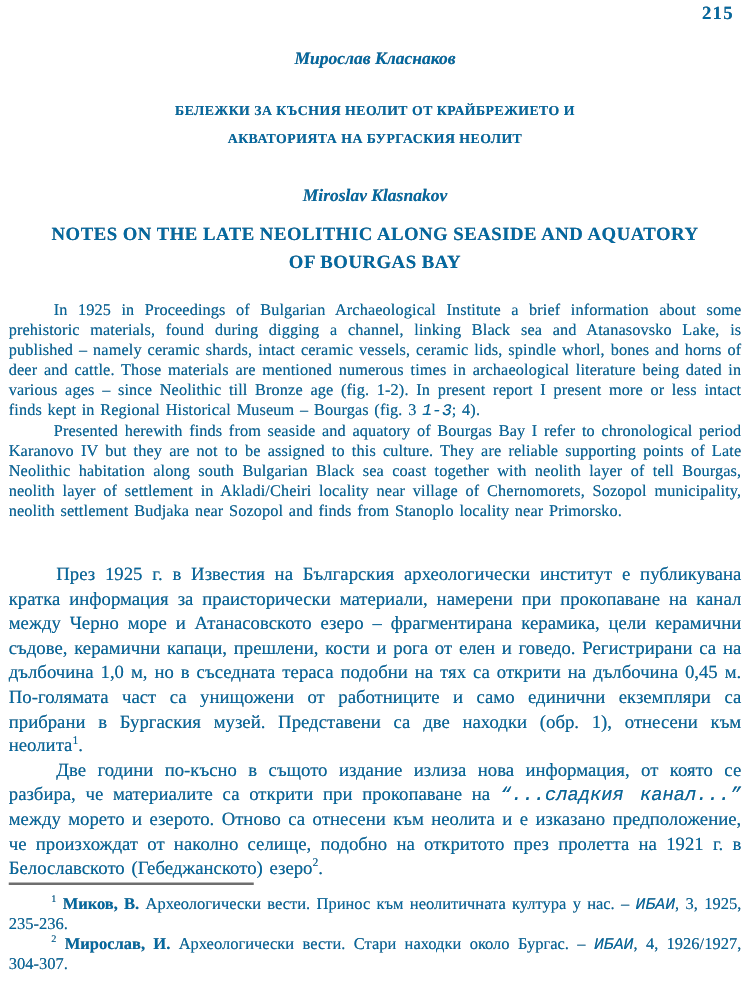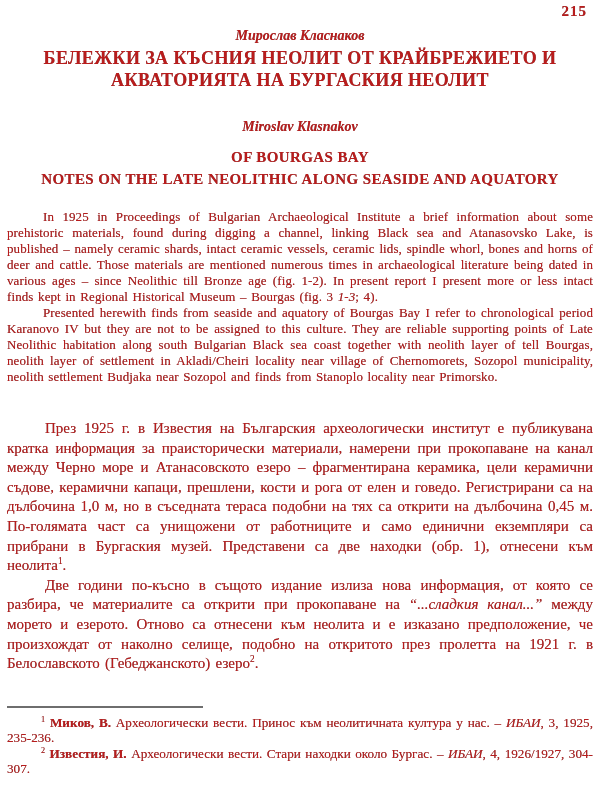--- a/index.html
+++ b/index.html
@@ -4,47 +4,47 @@
 <style>
   html, body { margin: 0; padding: 0; background: #e8e8e8; }
   .page {
     position: relative;
     width: 600px;
     height: 800px;
     margin: 0 auto;
     background: #ffffff;
     overflow: hidden;
     font-family: "Liberation Serif", "DejaVu Serif", serif;
-    color: #b91c1c;
+    color: #0369a1;
     box-sizing: border-box;
     padding: 0 7px;
     text-shadow: 0 0 0.5px rgba(20,20,20,0.55);
   }
   .pageno {
     position: absolute;
     top: 3px;
     right: 13px;
     font-size: 15px;
     font-weight: 600;
     letter-spacing: 1px;
   }
   .author {
-    margin-top: 28px;
+    margin-top: 40px;
     text-align: center;
     font-weight: bold;
     font-style: italic;
     font-size: 14px;
     line-height: 16px;
   }
   .author.en { margin-top: 28px; }
   .title-bg {
-    margin-top: 3px;
+    margin-top: 22px;
     text-align: center;
     font-weight: bold;
-    font-size: 18px;
+    font-size: 11px;
     line-height: 22px;
     letter-spacing: 0.4px;
   }
   .title-en {
     margin-top: 11px;
     text-align: center;
     font-weight: bold;
     font-size: 15px;
     line-height: 22px;
     letter-spacing: 0.4px;
@@ -81,21 +81,21 @@
     margin-bottom: 7px;
   }
   .footnotes p {
     margin: 0;
     font-size: 13.2px;
     line-height: 15.4px;
     text-align: justify;
     text-indent: 34px;
     word-spacing: 1px;
   }
-  .seg-italic { font-style: italic; }
+  .seg-italic { font-style: italic; font-family: Liberation Mono, monospace; }
   .seg-bold { font-weight: bold; }
   sup.seg-sup {
     font-size: 0.62em;
     line-height: 0;
     vertical-align: super;
   }
 </style>
 </head>
 <body>
 
@@ -106,33 +106,33 @@
   <div class="author bg">Мирослав Класнаков</div>
 
   <div class="title-bg">
     <div>БЕЛЕЖКИ ЗА КЪСНИЯ НЕОЛИТ ОТ КРАЙБРЕЖИЕТО И</div>
     <div>АКВАТОРИЯТА НА БУРГАСКИЯ НЕОЛИТ</div>
   </div>
 
   <div class="author en">Miroslav Klasnakov</div>
 
   <div class="title-en">
+    <div>NOTES ON THE LATE NEOLITHIC ALONG SEASIDE AND AQUATORY</div>
     <div>OF BOURGAS BAY</div>
-    <div>NOTES ON THE LATE NEOLITHIC ALONG SEASIDE AND AQUATORY</div>
   </div>
 
   <div class="abstract-en">
     <p><span>In 1925 in Proceedings of Bulgarian Archaeological Institute a brief information about some prehistoric materials, found during digging a channel, linking Black sea and Atanasovsko Lake, is published – namely ceramic shards, intact ceramic vessels, ceramic lids, spindle whorl, bones and horns of deer and cattle. Those materials are mentioned numerous times in archaeological literature being dated in various ages – since Neolithic till Bronze age (fig. 1-2). In present report I present more or less intact finds kept in Regional Historical Museum – Bourgas (fig. 3 </span><span class="seg-italic">1-3</span><span>; 4).</span></p>
     <p><span>Presented herewith finds from seaside and aquatory of Bourgas Bay I refer to chronological period Karanovo IV but they are not to be assigned to this culture. They are reliable supporting points of Late Neolithic habitation along south Bulgarian Black sea coast together with neolith layer of tell Bourgas, neolith layer of settlement in Akladi/Cheiri locality near village of Chernomorets, Sozopol municipality, neolith settlement Budjaka near Sozopol and finds from Stanoplo locality near Primorsko.</span></p>
   </div>
 
   <div class="body-bg">
     <p><span>През 1925 г. в Известия на Българския археологически институт е публикувана кратка информация за праисторически материали, намерени при прокопаване на канал между Черно море и Атанасовското езеро – фрагментирана керамика, цели керамични съдове, керамични капаци, прешлени, кости и рога от елен и говедо. Регистрирани са на дълбочина 1,0 м, но в съседната тераса подобни на тях са открити на дълбочина 0,45 м. По-голямата част са унищожени от работниците и само единични екземпляри са прибрани в Бургаския музей. Представени са две находки (обр. 1), отнесени към неолита</span><sup class="seg-sup">1</sup><span>.</span></p>
     <p><span>Две години по-късно в същото издание излиза нова информация, от която се разбира, че материалите са открити при прокопаване на </span><span class="seg-italic">“...сладкия канал...”</span><span> между морето и езерото. Отново са отнесени към неолита и е изказано предположение, че произхождат от наколно селище, подобно на откритото през пролетта на 1921 г. в Белославското (Гебеджанското) езеро</span><sup class="seg-sup">2</sup><span>.</span></p>
   </div>
 
   <div class="footnotes">
     <div class="fn-rule"></div>
     <p><sup class="seg-sup">1</sup><span class="seg-bold"> Миков, В.</span><span> Археологически вести. Принос към неолитичната култура у нас. – </span><span class="seg-italic">ИБАИ</span><span>, 3, 1925, 235-236.</span></p>
-    <p><sup class="seg-sup">2</sup><span class="seg-bold"> Известия, И.</span><span> Археологически вести. Стари находки около Бургас. – </span><span class="seg-italic">ИБАИ</span><span>, 4, 1926/1927, 304-307.</span></p>
+    <p><sup class="seg-sup">2</sup><span class="seg-bold"> Мирослав, И.</span><span> Археологически вести. Стари находки около Бургас. – </span><span class="seg-italic">ИБАИ</span><span>, 4, 1926/1927, 304-307.</span></p>
   </div>
 
 </div>
 
 </body></html>

